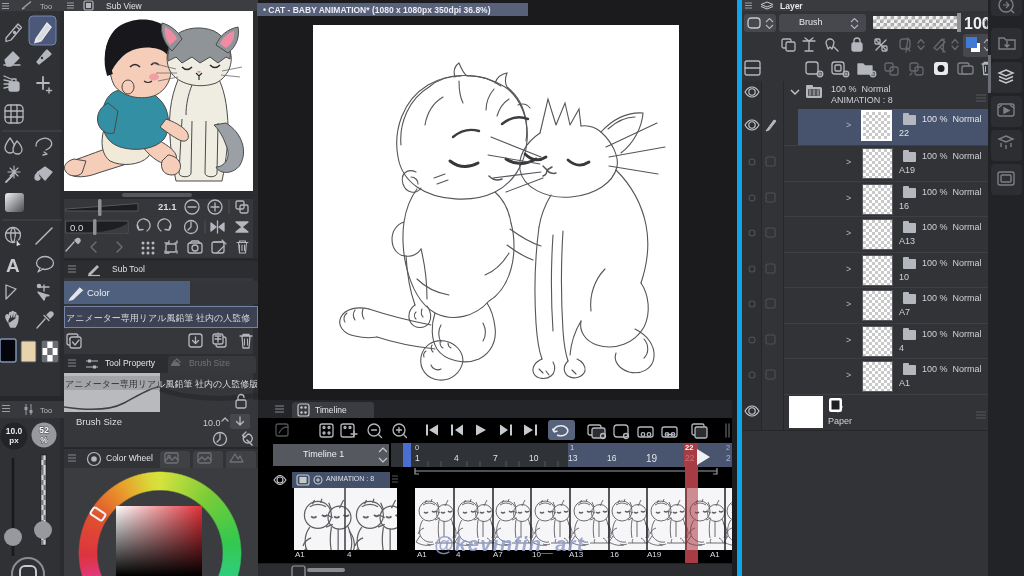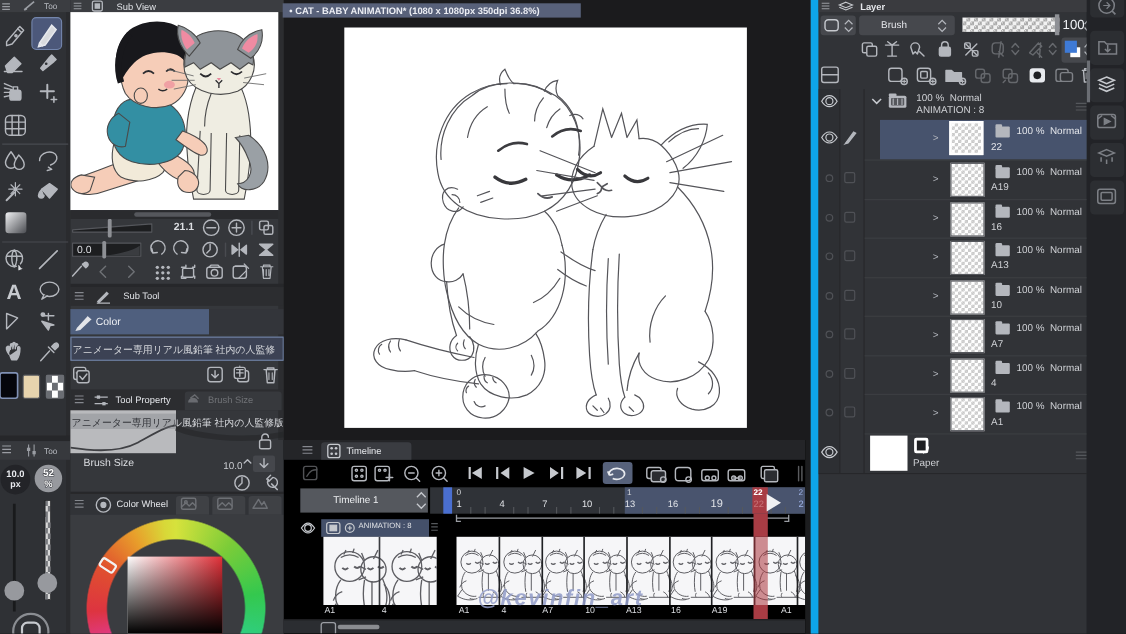--- a/index.html
+++ b/index.html
@@ -650,41 +650,41 @@
   .lthumb{position:absolute;left:78px;top:2px;width:31px;height:31px;border:1px solid #55575c;
     background-image:linear-gradient(45deg,#c9c9c9 25%,transparent 25%,transparent 75%,#c9c9c9 75%),linear-gradient(45deg,#c9c9c9 25%,transparent 25%,transparent 75%,#c9c9c9 75%);
     background-size:6px 6px;background-position:0 0,3px 3px;background-color:#fff;}
   .larr{position:absolute;left:62px;top:11px;width:8px;height:12px;color:#b4b7bd;font-size:9px;}
   .lfold{position:absolute;left:119px;top:6px;width:13px;height:10px;background:#b4b7bd;border-radius:1px;}
   .lfold:before{content:"";position:absolute;left:0;top:-2px;width:6px;height:3px;background:#b4b7bd;border-radius:1px 1px 0 0;}
   .ltxt{position:absolute;left:138px;top:5px;font-size:9px;color:#cfd1d5;}
   .lname{position:absolute;left:115px;top:19px;font-size:9px;color:#cfd1d5;}
   .lgrip{position:absolute;left:233px;top:12px;width:12px;height:10px;opacity:.35;}
 </style>
-<div class="abs" id="layerpanel" style="left:737px;top:0;width:251px;height:576px;background:#313337;overflow:hidden;border-left:7px solid #0ea5e9;">
+<div class="abs" id="layerpanel" style="left:737px;top:0;width:251px;height:576px;background:#313337;overflow:hidden;border-left:5px solid #0ea5e9;">
   <div class="abs" style="left:0;top:0;width:251px;height:11px;background:#3a3b3f;"></div>
   <svg class="abs" style="left:0;top:0;" width="251" height="11">
     <path d="M3 3 h7 M3 5.5 h7 M3 8 h7" stroke="#9a9da3" stroke-width="1"></path>
     <path d="M25 2 l6 2.5 -6 2.5 -6 -2.5 z M19 6.5 l6 2.5 6 -2.5" fill="none" stroke="#c6c9ce" stroke-width="1"></path>
   </svg>
   <div class="abs" style="left:38px;top:1px;font-size:8.5px;color:#e5e7eb;font-weight:bold;">Layer</div>
 
   <div class="abs" style="left:2px;top:14px;width:32px;height:18px;background:#46484d;border-radius:3px;"></div>
   <svg class="abs" style="left:2px;top:14px;" width="32" height="18">
     <rect x="4" y="4" width="12" height="10" rx="3" fill="none" stroke="#c6c9ce" stroke-width="1.3"></rect>
     <path d="M22 8 l3.5-3.5 3.5 3.5 M22 11 l3.5 3.5 3.5-3.5" fill="none" stroke="#b4b7bd" stroke-width="1.1"></path>
   </svg>
   <div class="abs" style="left:37px;top:14px;width:87px;height:18px;background:#46484d;border-radius:3px;"></div>
   <div class="abs" style="left:57px;top:17px;font-size:9px;color:#e5e7eb;">Brush</div>
   <svg class="abs" style="left:105px;top:14px;" width="18" height="18">
     <path d="M4 8 l3.5-3.5 3.5 3.5 M4 11 l3.5 3.5 3.5-3.5" fill="none" stroke="#b4b7bd" stroke-width="1.1"></path>
   </svg>
   <div class="abs" style="left:131px;top:16px;width:88px;height:13px;background-image:linear-gradient(45deg,#aaa 25%,transparent 25%,transparent 75%,#aaa 75%),linear-gradient(45deg,#aaa 25%,transparent 25%,transparent 75%,#aaa 75%);background-size:7px 7px;background-position:0 0,3.5px 3.5px;background-color:#f2f2f2;"></div>
   <div class="abs" style="left:215px;top:13px;width:4px;height:19px;background:#8e9095;"></div>
-  <div class="abs" style="left:222px;top:15px;font-size:12px;color:#eef0f4;">100</div>
+  <div class="abs" style="left:222px;top:15px;font-size:16px;color:#eef0f4;font-weight:bold;">100</div>
   <svg class="abs" style="left:240px;top:14px;" width="11" height="18">
     <path d="M2 8 l3-3.5 3 3.5 M2 11 l3 3.5 3-3.5" fill="none" stroke="#b4b7bd" stroke-width="1.1"></path>
   </svg>
 
   <svg class="abs" style="left:0;top:33px;" width="251" height="24">
     <g class="ico" stroke-width="1.2">
       <rect x="40" y="6" width="9" height="9" rx="1.5"></rect>
         <rect x="44" y="9" width="9" height="9" rx="1.5" fill="#313337"></rect>
       <path d="M61 8 h12 M67 8 v10 M63 18 h8 M67 8 l-4 -3 M67 8 l4 -3"></path>
       <path d="M88 6 a4 4 0 0 1 4 4 l-2 6 -2 -2 -2 2 -2 -6 a4 4 0 0 1 4 -4z M92 14 l4 4"></path>

